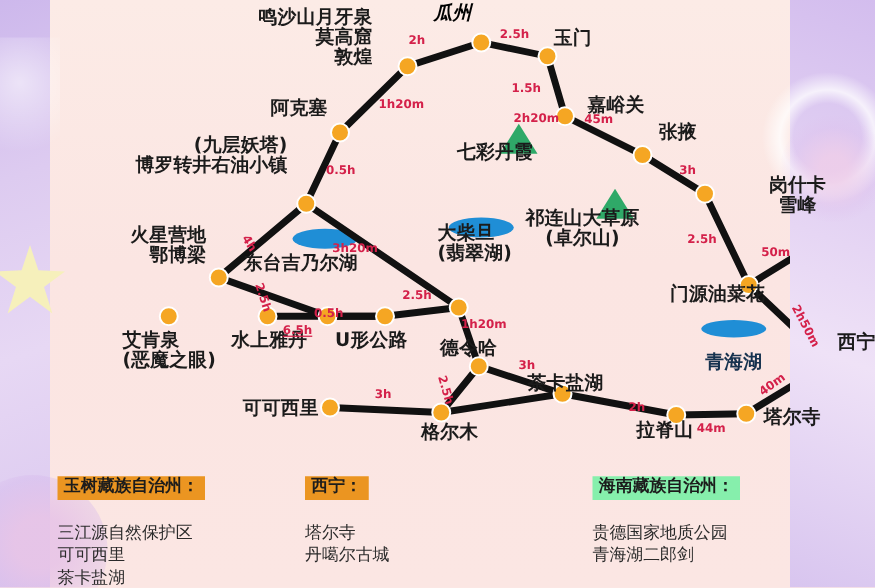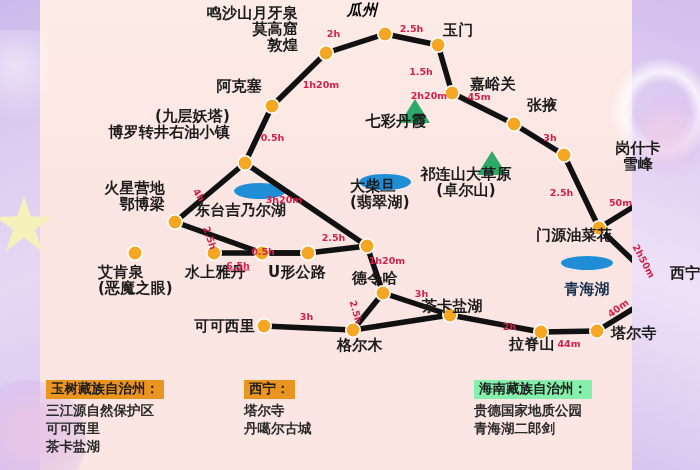--- a/index.html
+++ b/index.html
@@ -41,21 +41,21 @@
   .lbl.r{text-align:right;transform:translateX(-100%);}
 
   .dur{position:absolute;color:#d4214a;font-weight:bold;white-space:nowrap;
     font-size:9.5px;transform-origin:50% 50%;letter-spacing:0;}
 
   
   .infos{position:absolute;left:40px;top:378px;width:592px;height:92px;}
   .col{position:absolute;top:0;}
   .badge{display:inline-block;background:#eb9521;color:#1c1c1c;font-weight:bold;
     font-size:13.5px;padding:1px 5px 2px 5px;line-height:1.18;white-space:nowrap;}
-  .items{margin-top:3px;font-weight:bold;}
+  .items{margin-top:18px;}
   .items div{font-size:13.5px;color:#2a2a2a;line-height:1.32;white-space:nowrap;}
 </style>
 </head>
 <body>
 
 <div id="stage">
 
   <div class="panel"></div>
 
   <div class="edge edge-left">

